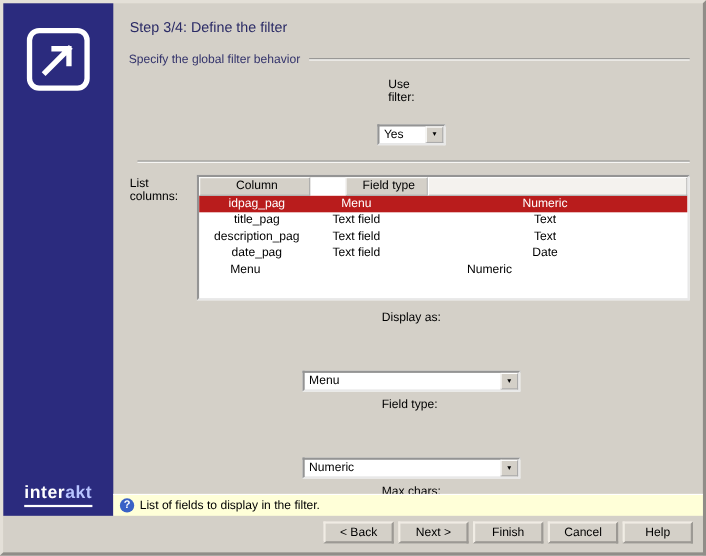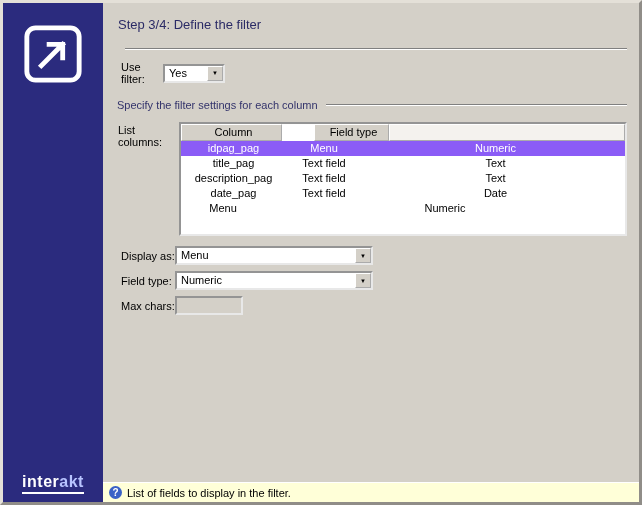--- a/index.html
+++ b/index.html
@@ -45,21 +45,21 @@
   .brand .b2{ color:#b8c4ff; }
 
   .content{ flex:1; display:flex; flex-direction:column; min-width:0; }
   .main{ flex:1; padding:10px 12px 0 14px; overflow:hidden; }
 
   .step-title{ color:#2b2b66; font-size:13px; margin:4px 0 16px 1px; }
 
   .section-header{ display:flex; align-items:center; color:#33336b; font-size:11px; margin:0 0 11px 0; }
   .section-header .rule{ flex:1; height:2px; border-top:1px solid #808080; border-bottom:1px solid #fff; margin-left:8px; }
 
-  .form-row{ display:flex; align-items:center; margin:0 0 8px 4px; }
+  .form-row{ display:flex; align-items:center; margin:0 0 8px 4px;flex-direction:column; }
   .flabel{ width:54px; flex:0 0 54px; }
   .flabel-sm{ width:42px; flex:0 0 42px; }
 
   
   .combo{
     height:19px; background:#fff;
     border:2px inset #e8e8e8;
     display:flex; align-items:stretch;
   }
   .combo .val{ flex:1; padding:1px 4px 0 4px; overflow:hidden; white-space:nowrap; }
@@ -83,21 +83,21 @@
   .lv-header{ display:flex; height:17px; }
   .lv-h{
     background:#d4d0c8; border:1px outset #fff;
     padding:1px 0 0 4px; overflow:hidden; white-space:nowrap;
   }
   .lv-h.c1{ width:101px; flex:0 0 101px; }
   .lv-h.c2{ width:80px;  flex:0 0 80px; }
   .lv-h.c3{ width:75px;  flex:0 0 75px;margin-left:32px; }
   .lv-h.fill{ flex:1; background:#f4f2ee; border:1px outset #fff; }
   .lv-row{ display:flex; height:15px; line-height:15px; }
-  .lv-row.selected{ background:#8b5cf6; color:#fff; }
+  .lv-row.selected{ background:#b91c1c; color:#fff; }
   .lv-c{ padding-left:4px; overflow:hidden; white-space:nowrap; }
   .lv-c.c1{ width:101px; flex:0 0 101px; }
   .lv-c.c2{ width:80px;  flex:0 0 80px; }
   .lv-c.c3{ flex:1; }
 
   .text-input{
     width:68px; height:19px;
     border:2px inset #e8e8e8; background:#d4d0c8;
     font:inherit; padding:0 3px;
   }
@@ -147,37 +147,37 @@
       </div>
       <div class="brand"><span class="b1">inter</span><span class="b2">akt</span></div>
     </div>
 
     <div class="content">
       <div class="main">
 
         <div class="step-title">Step 3/4: Define the filter</div>
 
         <div class="section-header">
+          <span>Specify the global filter behavior</span>
           <span class="rule"></span>
         </div>
 
         <div class="form-row">
           <span class="flabel-sm">Use filter:</span>
           <div class="combo w62">
             <span class="val">Yes</span>
             <span class="btn">
                 <span>▼</span>
               </span>
           </div>
         </div>
 
         <div style="height:6px"></div>
 
         <div class="section-header">
-          <span>Specify the filter settings for each column</span>
           <span class="rule"></span>
         </div>
 
         <div class="lc-row">
           <span class="flabel-lc">List columns:</span>
           <div class="listview">
             <div class="lv-header">
               <div class="lv-h c1">Column</div>
               <div class="lv-h c3">Field type</div>
               <div class="lv-h fill"></div>
@@ -236,14 +236,21 @@
 
       </div>
 
       <div class="statusbar">
         <span class="help-icon">?</span>
         <span>List of fields to display in the filter.</span>
       </div>
     </div>
   </div>
 
+  <div class="buttonbar">
+    <button>&lt; Back</button>
+    <button>Next &gt;</button>
+    <button>Finish</button>
+    <button>Cancel</button>
+    <button>Help</button>
+  </div>
 
 </div>
 
 </body></html>

